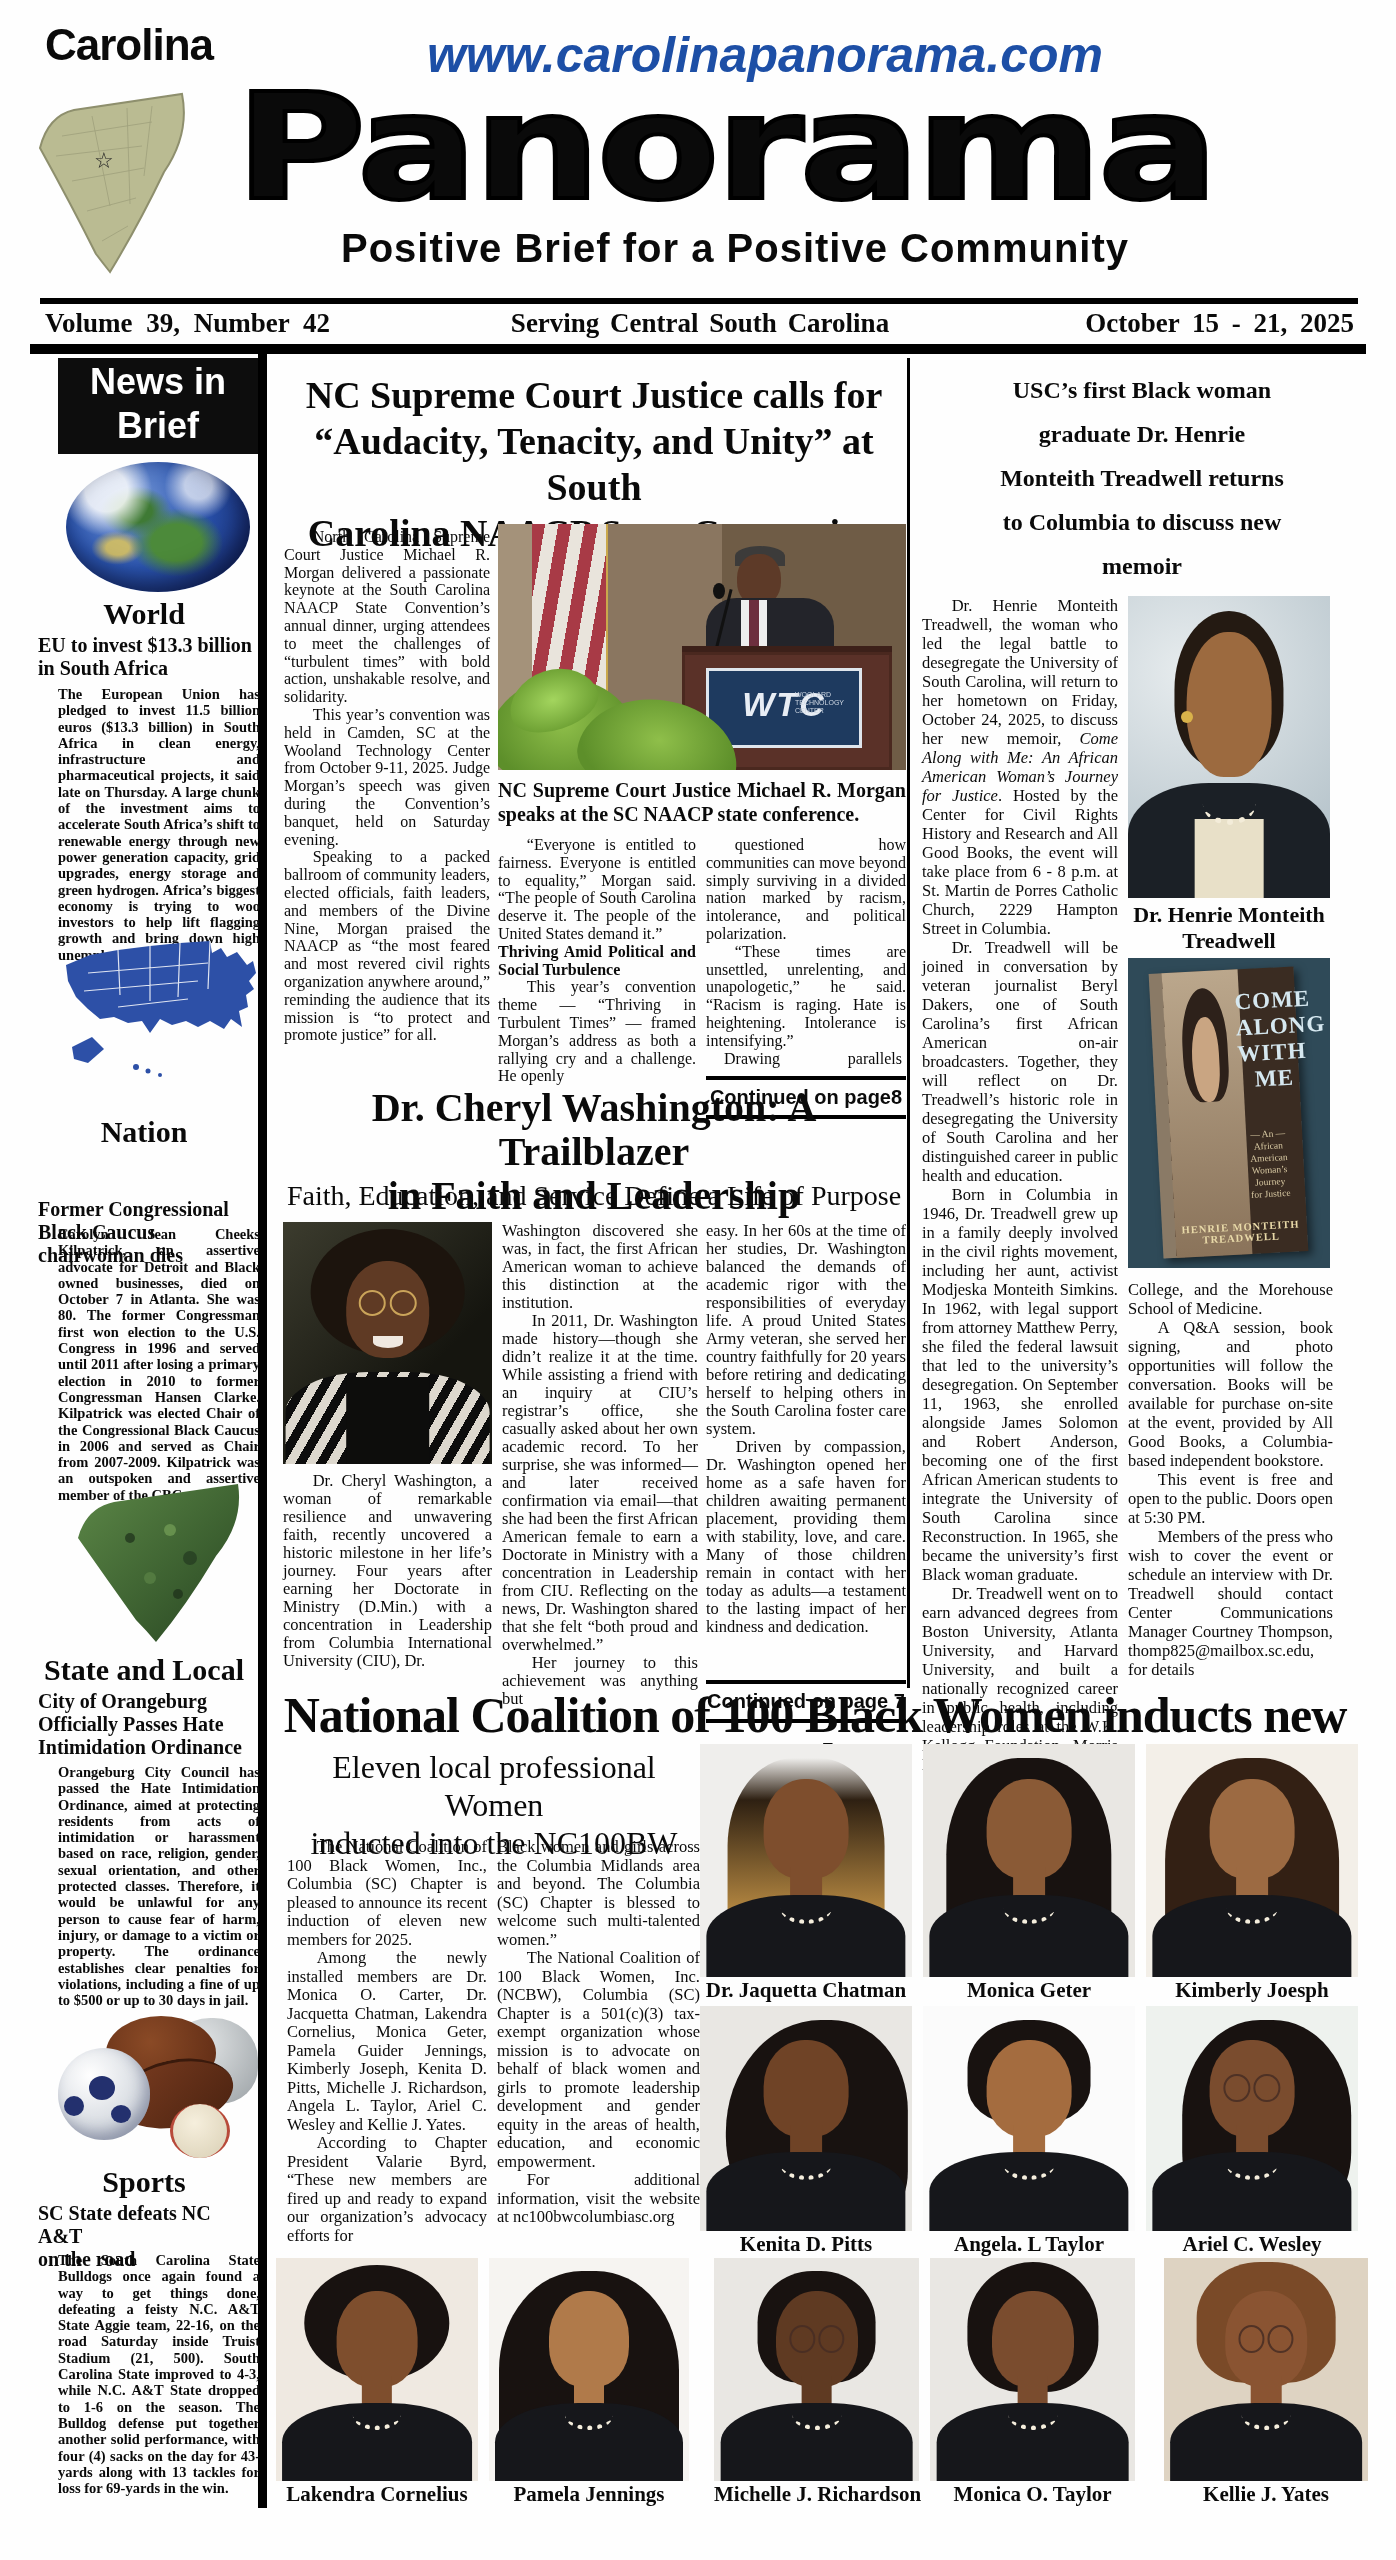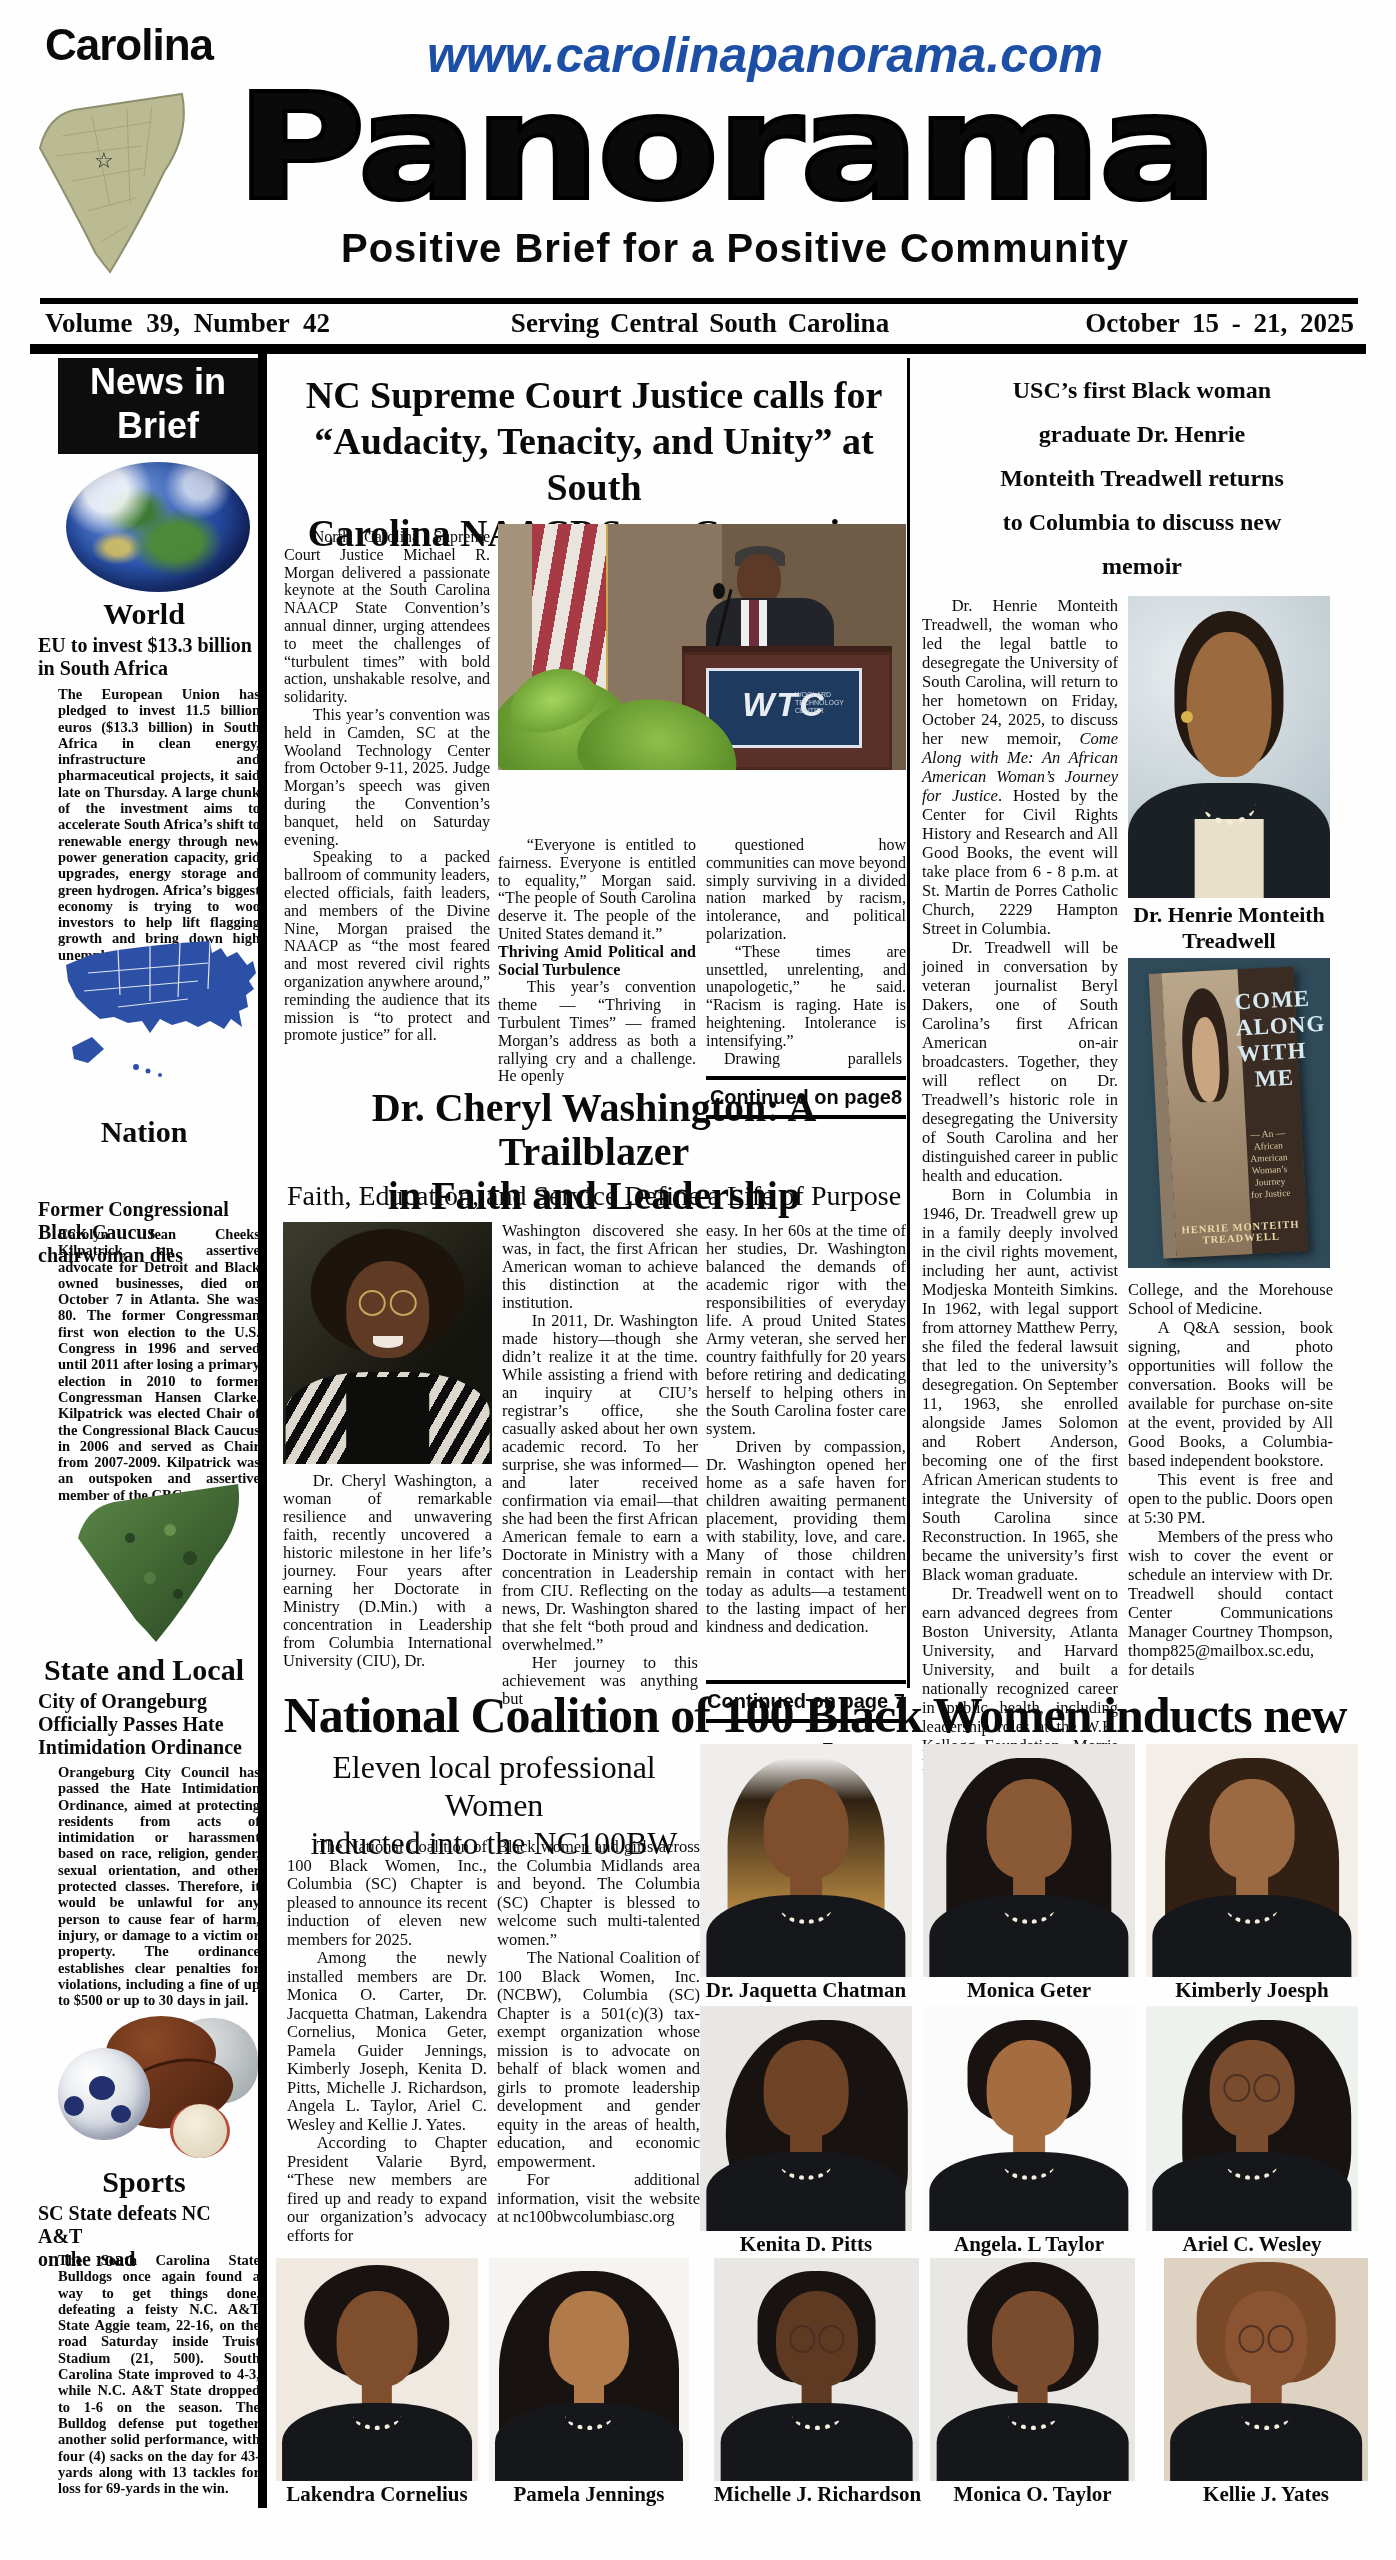--- a/index.html
+++ b/index.html
@@ -253,20 +253,21 @@
     <div id="naacp-podium"></div>
     <div id="naacp-sign" class="sans">
       <div id="sign-big">WTC</div>
       <div id="sign-small">WOOLARD TECHNOLOGY CENTER</div>
     </div>
     <div class="fern" style="left:-10px;bottom:-18px;width:150px;height:110px;"></div>
     <div class="fern" style="left:80px;bottom:-30px;width:160px;height:100px;transform:rotate(8deg);"></div>
     <div class="fern" style="left:10px;bottom:40px;width:90px;height:60px;transform:rotate(-18deg);background:radial-gradient(ellipse,#a3d55e,#6da033 75%);"></div>
   </div>
 
+  <div class="abs capt just" style="left:498px;top:778px;width:408px;">NC Supreme Court Justice Michael R. Morgan speaks at the SC NAACP state conference.</div>
 
   <div class="abs just body" style="left:498px;top:836px;width:198px;height:234px;font-size:16px;line-height:17.8px;">
     <p>“Everyone is entitled to fairness. Everyone is entitled to equality,” Morgan said. “The people of South Carolina deserve it. The people of the United States demand it.”</p>
     <p class="noind b">Thriving Amid Political and Social Turbulence</p>
     <p>This year’s convention theme — “Thriving in Turbulent Times” — framed Morgan’s address as both a rallying cry and a challenge. He openly</p>
   </div>
 
   <div class="abs just body" style="left:706px;top:836px;width:200px;height:200px;font-size:16px;line-height:17.8px;">
     <p>questioned how communities can move beyond simply surviving in a divided nation marked by racism, intolerance, and political polarization.</p>
     <p>“These times are unsettled, unrelenting, and unapologetic,” he said. “Racism is raging. Hate is heightening. Intolerance is intensifying.”</p>

